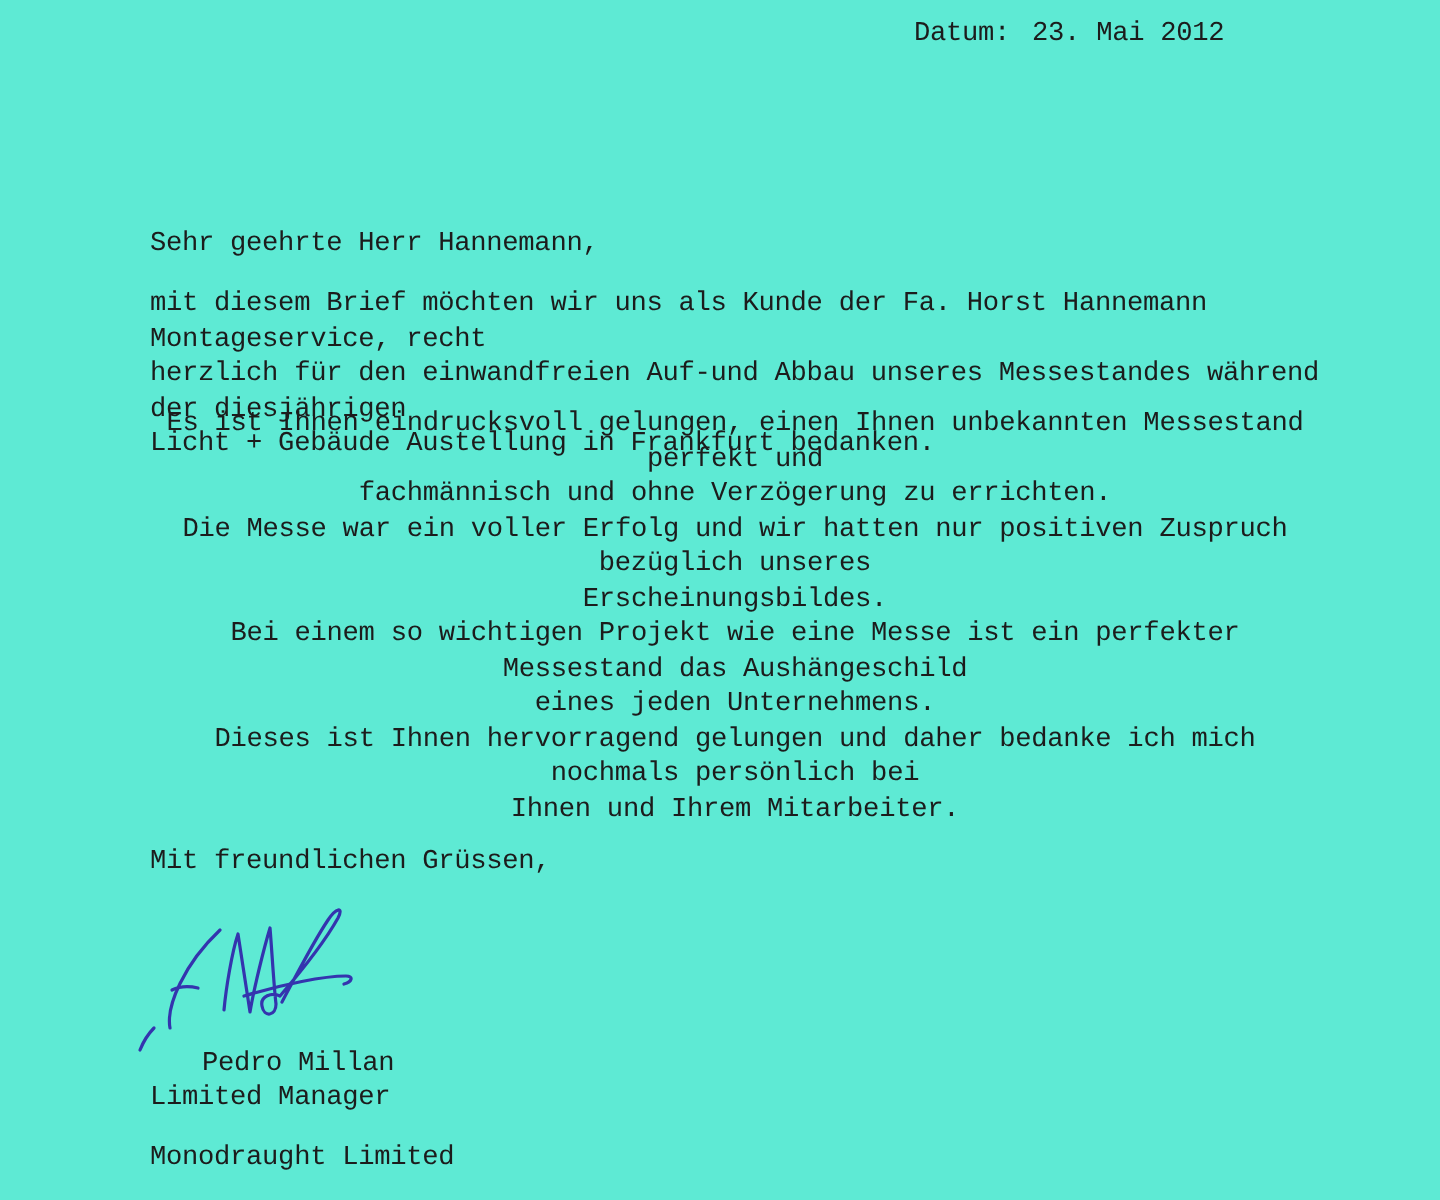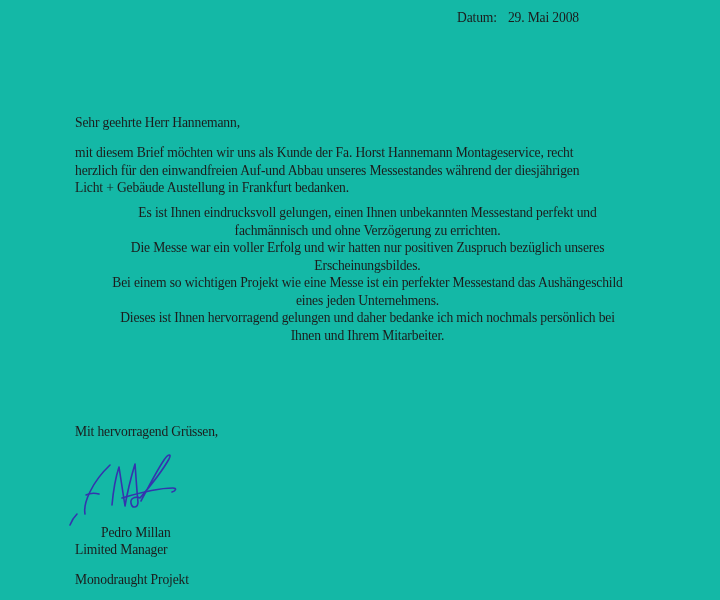--- a/index.html
+++ b/index.html
@@ -4,22 +4,22 @@
 <style>
   html, body {
     margin: 0;
     padding: 0;
     background: #ffffff;
   }
   .page {
     position: relative;
     width: 720px;
     height: 600px;
-    background: #14b8a6;
-    font-family: Liberation Serif, serif;
+    background: #5eead4;
+    font-family: Liberation Mono, monospace;
     font-size: 13.6px;
     line-height: 17.5px;
     color: #1c1c1c;
     letter-spacing: -0.15px;
     overflow: hidden;
   }
   .abs { position: absolute; }
   .date-line {
     left: 457px;
     top: 9px;
@@ -39,50 +39,50 @@
   .signer-title { left: 75px; top: 541px; white-space: nowrap; }
   .company { left: 75px; top: 571px; white-space: nowrap; }
 </style>
 </head>
 <body>
 
 <div class="page">
 
   <div class="abs date-line">
     <span>Datum:</span>
-    <span>29. Mai 2008</span>
+    <span>23. Mai 2012</span>
   </div>
 
   <div class="abs salutation">Sehr geehrte Herr Hannemann,</div>
 
   <div class="abs para para-1">mit diesem Brief möchten wir uns als Kunde der Fa. Horst Hannemann Montageservice, recht
 herzlich für den einwandfreien Auf-und Abbau unseres Messestandes während der diesjährigen
 Licht + Gebäude Austellung in Frankfurt bedanken.</div>
 
   <div class="abs para para-2">Es ist Ihnen eindrucksvoll gelungen, einen Ihnen unbekannten Messestand perfekt und
 fachmännisch und ohne Verzögerung zu errichten.
 Die Messe war ein voller Erfolg und wir hatten nur positiven Zuspruch bezüglich unseres
 Erscheinungsbildes.
 Bei einem so wichtigen Projekt wie eine Messe ist ein perfekter Messestand das Aushängeschild
 eines jeden Unternehmens.
 Dieses ist Ihnen hervorragend gelungen und daher bedanke ich mich nochmals persönlich bei
 Ihnen und Ihrem Mitarbeiter.</div>
 
 
-  <div class="abs closing">Mit hervorragend Grüssen,</div>
+  <div class="abs closing">Mit freundlichen Grüssen,</div>
 
   <div class="abs signature-wrap">
     <svg viewBox="0 0 126 84" xmlns="http://www.w3.org/2000/svg">
       <g fill="none" stroke-width="1.6" stroke-linecap="round" stroke-linejoin="round" stroke="#3434ae">
         <path d="M 23,68 C 21,57 30,36 48,19"></path>
         <path d="M 24,49 C 28,47 33,47 37,48"></path>
         <path d="M 50,59 C 51,48 54,30 57,21 L 63,60 C 65,48 70,28 73,18 C 74,30 75,48 76,56 C 76,62 70,63 69,57 C 68,52 74,50 78,52 C 90,38 102,22 107,13 C 110,7 106,8 102,14 C 94,26 86,42 79,55"></path>
         <path d="M 60,52 C 80,46 100,42 111,42 C 115,42 114,45 110,46"></path>
         <path d="M 8,79 C 10,74 13,70 15,68"></path>
       </g>
     </svg>
   </div>
 
   <div class="abs signer-name">Pedro Millan</div>
   <div class="abs signer-title">Limited Manager</div>
-  <div class="abs company">Monodraught Projekt</div>
+  <div class="abs company">Monodraught Limited</div>
 
 </div>
 
 </body></html>

